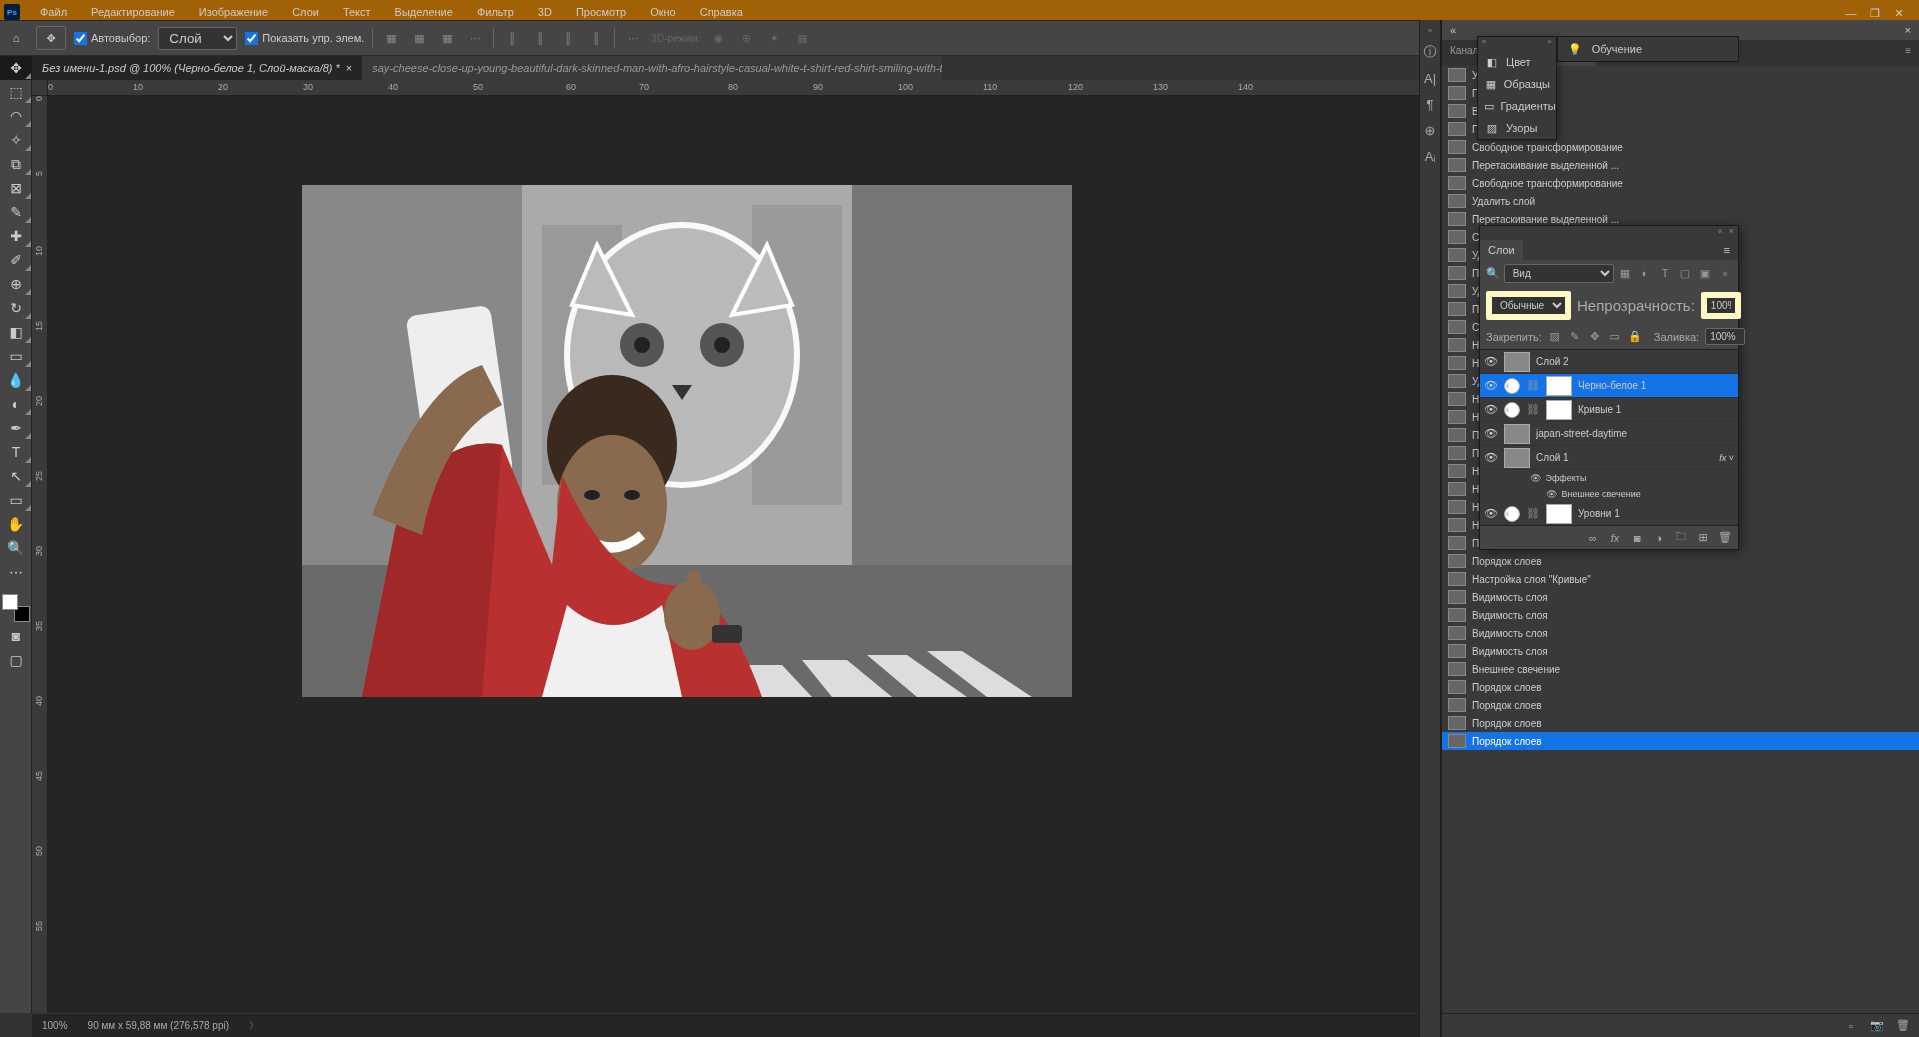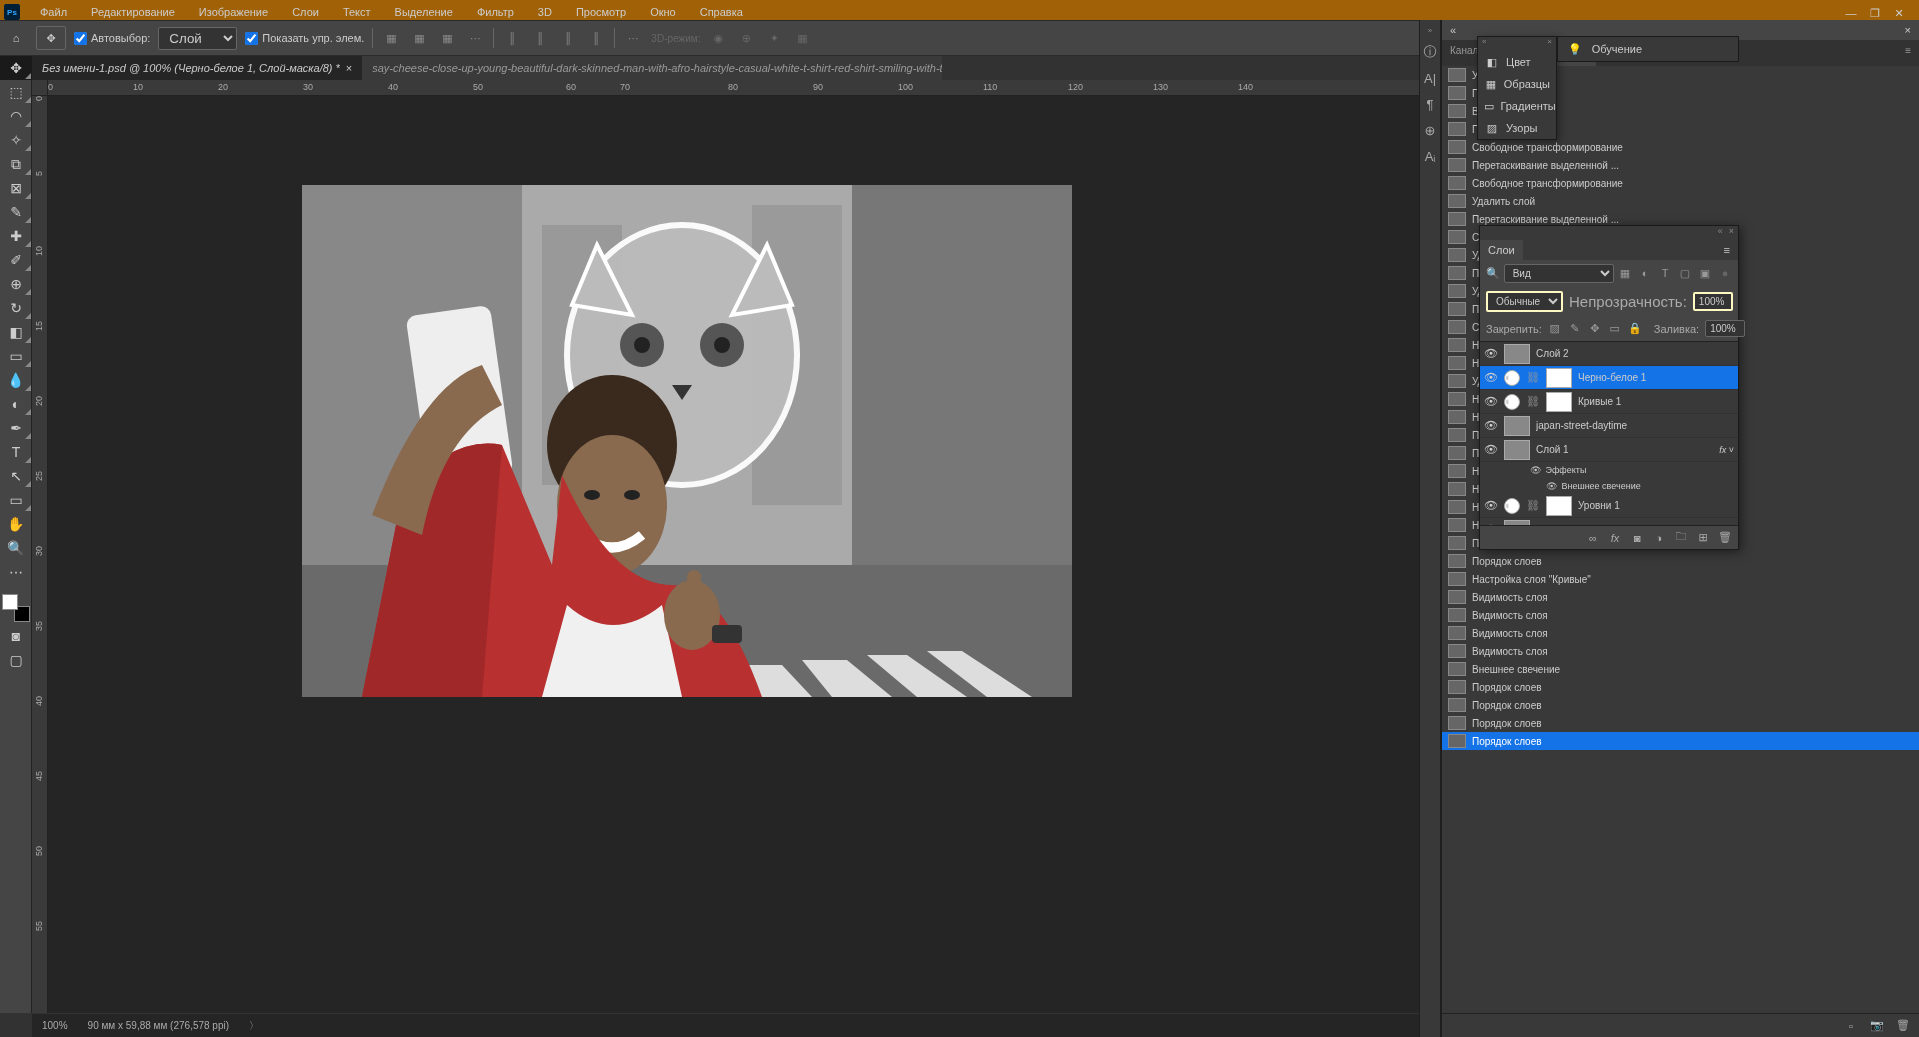--- a/index.html
+++ b/index.html
@@ -74,21 +74,21 @@
 .panel-ico { width: 16px; height: 16px; display: flex; align-items: center; justify-content: center; color: #aaa; cursor: pointer; }
 
 .layers-panel { position: absolute; right: 180px; top: 225px; width: 260px; height: 325px; background: #454545; border: 1px solid #1a1a1a; box-shadow: 2px 2px 10px rgba(0,0,0,.5); display: flex; flex-direction: column; z-index: 50; }
 .layers-head { height: 14px; display: flex; justify-content: flex-end; gap: 6px; padding: 0 4px; font-size: 9px; color: #888; background: #393939; }
 .layers-tab { padding: 4px 8px; background: #454545; font-size: 11px; }
 .layers-search { display: flex; align-items: center; padding: 4px 6px; gap: 4px; }
 .layers-search select { flex: 1; background: #333; border: 1px solid #666; color: #ccc; padding: 2px 4px; font-size: 10px; border-radius: 2px; }
 .filter-icons { display: flex; gap: 6px; }
 .filter-icons span { width: 14px; text-align: center; color: #999; cursor: pointer; }
 .blend-row { display: flex; align-items: center; padding: 4px 6px; gap: 6px; }
-.blend-row select, .blend-row input { background: #333; border: 2px solid #fef9c3; color: #ccc; padding: 2px 4px; font-size: 10px; border-radius: 2px; }
+.blend-row select, .blend-row input { background: #333; border: 6px solid #fef9c3; color: #ccc; padding: 2px 4px; font-size: 10px; border-radius: 2px; }
 .blend-row .label { font-size: 15px; color: #aaa; }
 .blend-row .pct { width: 40px; }
 .lock-row { display: flex; align-items: center; padding: 4px 6px; gap: 6px; }
 .lock-row .label { font-size: 11px; color: #aaa; }
 .lock-icons { display: flex; gap: 6px; }
 .lock-icons span { width: 14px; text-align: center; color: #999; }
 
 .layer-list { flex: 1; overflow-y: auto; background: #393939; border-top: 1px solid #222; }
 .layer-row { display: flex; align-items: center; height: 24px; padding: 0 4px; gap: 6px; border-bottom: 1px solid #323232; cursor: pointer; }
 .layer-row.sel { background: #1473e6; }
@@ -208,21 +208,21 @@
 <div class="canvas-area">
   <div class="ruler-corner"></div>
   <div class="ruler-h" id="rulerH">
       <span class="tick" style="left: 0px;">0</span>
       <span class="tick" style="left: 85px;">10</span>
       <span class="tick" style="left: 170px;">20</span>
       <span class="tick" style="left: 255px;">30</span>
       <span class="tick" style="left: 340px;">40</span>
       <span class="tick" style="left: 425px;">50</span>
       <span class="tick" style="left: 518px;">60</span>
-      <span class="tick" style="left: 572px;">70</span>
+      <span class="tick" style="left: 591px;">70</span>
       <span class="tick" style="left: 680px;">80</span>
       <span class="tick" style="left: 765px;">90</span>
       <span class="tick" style="left: 850px;">100</span>
       <span class="tick" style="left: 935px;">110</span>
       <span class="tick" style="left: 1020px;">120</span>
       <span class="tick" style="left: 1105px;">130</span>
       <span class="tick" style="left: 1190px;">140</span>
     </div>
   <div class="ruler-v" id="rulerV">
       <span class="tick" style="top: 0px;">0</span>

